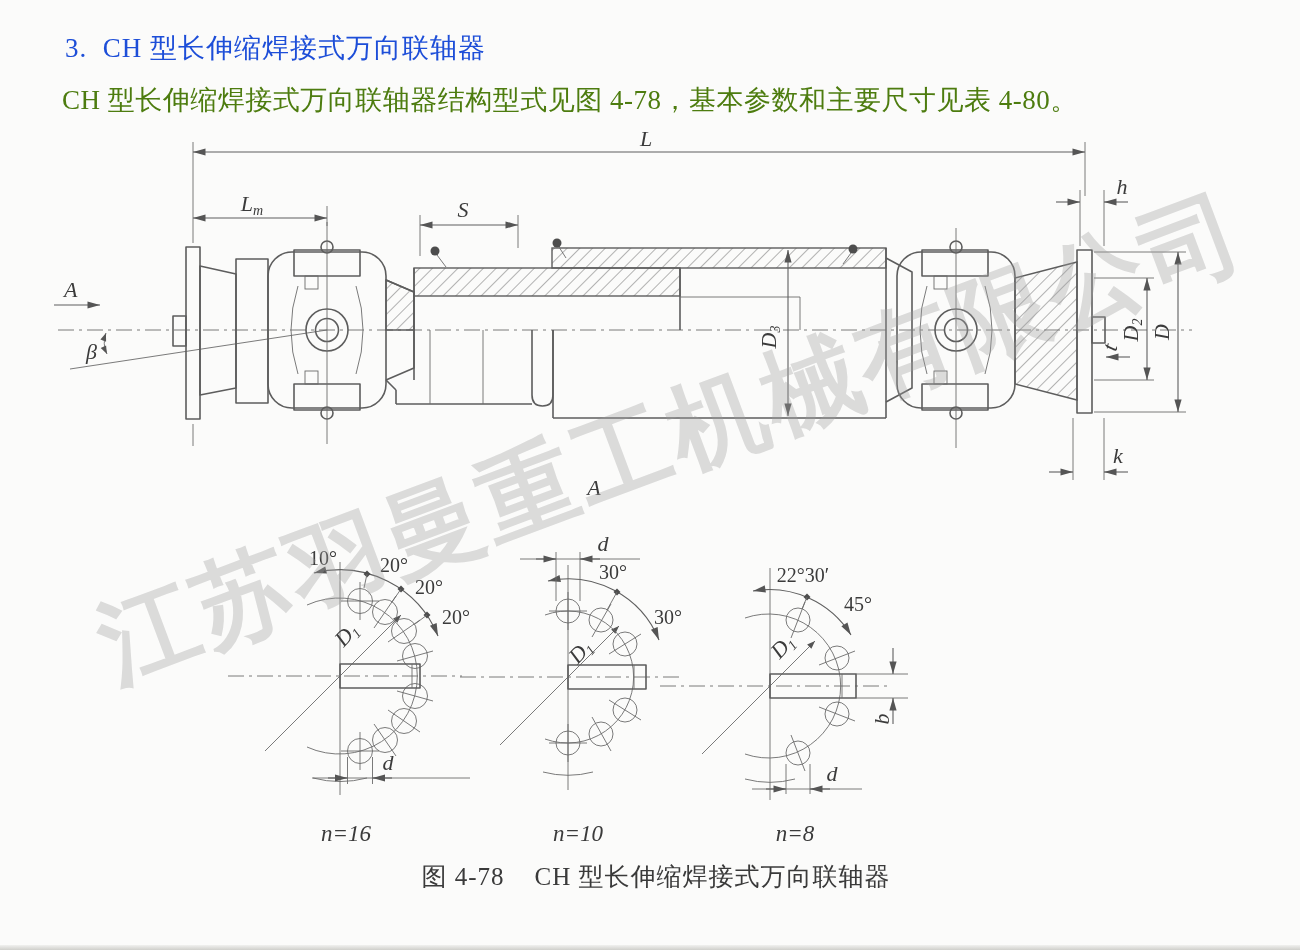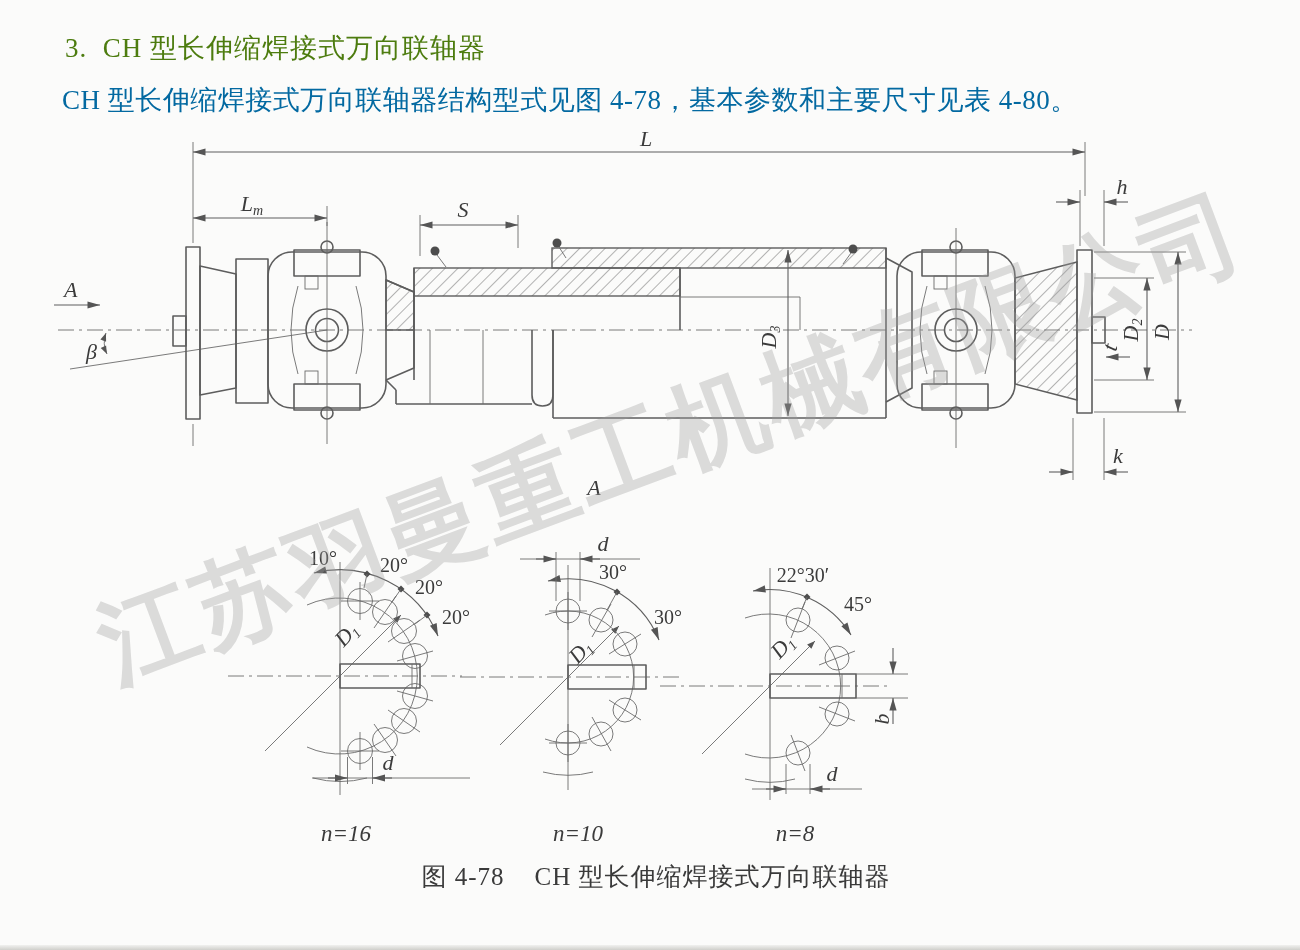--- a/index.html
+++ b/index.html
@@ -3,25 +3,25 @@
 <meta charset="utf-8">
 <style>
   html,body{margin:0;padding:0;}
   body{
     width:1300px;height:950px;position:relative;overflow:hidden;
     background:#fbfbfa;
     font-family:"Liberation Serif","DejaVu Serif",serif;
   }
   .heading{
     position:absolute;left:65px;top:30px;width:1200px;
-    font-size:27px;color:#4d7c0f;letter-spacing:1px;white-space:nowrap;
+    font-size:27px;color:#1d4ed8;letter-spacing:1px;white-space:nowrap;
   }
   .intro{
     position:absolute;left:62px;top:82px;width:1210px;
-    font-size:27px;color:#0369a1;letter-spacing:0.5px;white-space:nowrap;
+    font-size:27px;color:#4d7c0f;letter-spacing:0.5px;white-space:nowrap;
   }
   .caption{
     position:absolute;left:0;top:860px;width:1300px;
     display:flex;justify-content:center;gap:30px;
     font-size:25px;color:#3a3a3a;letter-spacing:1px;padding-left:6px;
   }
   .watermark{
     position:absolute;left:104px;top:586px;
     font-family:"Liberation Sans","DejaVu Sans",sans-serif;
     font-weight:700;font-size:97px;letter-spacing:4px;white-space:nowrap;

